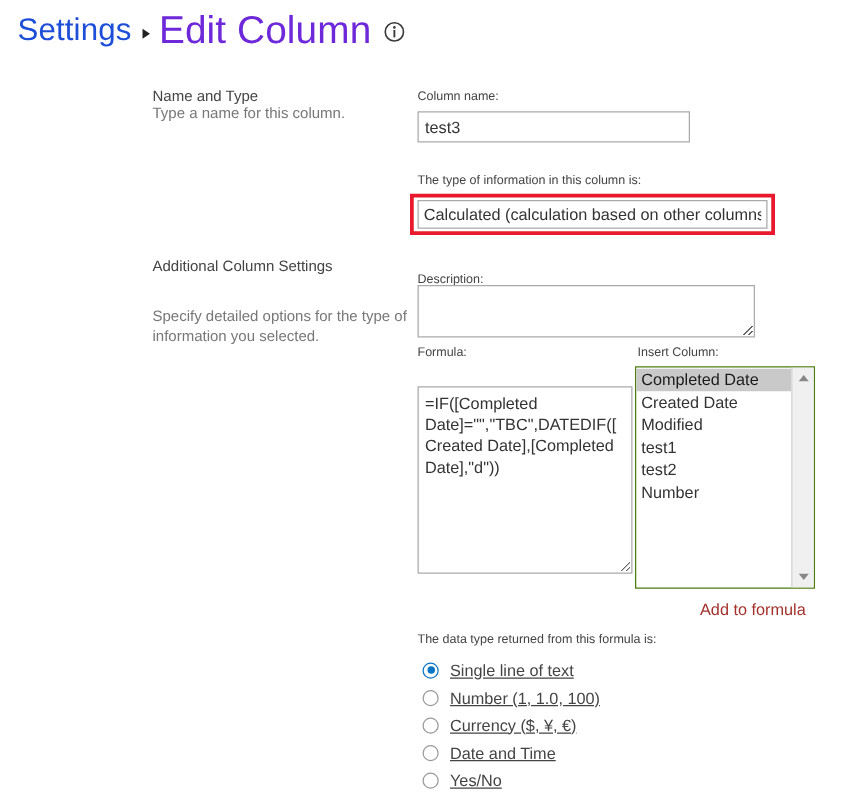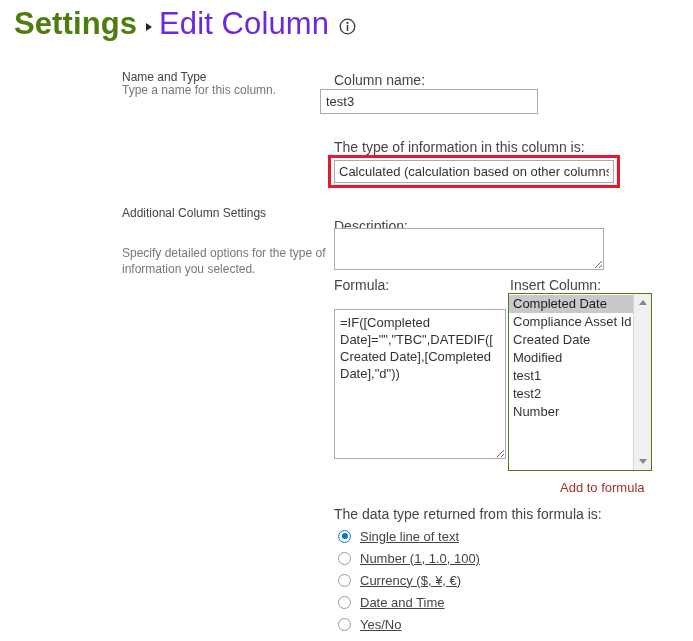--- a/index.html
+++ b/index.html
@@ -19,24 +19,24 @@
   
   #page-header {
     position: absolute;
     left: 14px;
     top: 4px;
     display: flex;
     align-items: center;
     white-space: nowrap;
   }
   .crumb-link {
-    font-size: 31px;
+    font-size: 25px;
     line-height: 40px;
-    color: #4d7c0f;
-    font-weight: 700;
+    color: #1d4ed8;
+    font-weight: 400;
     letter-spacing: 0.1px;
     cursor: pointer;
   }
   .crumb-sep {
     margin: 0 7px 0 9px;
     display: inline-block;
     width: 0;
     height: 0;
     border-left: 6px solid #222222;
     border-top: 4.5px solid transparent;
@@ -71,21 +71,21 @@
     width: 205px;
     font-size: 12px;
     color: #777777;
     line-height: 16px;
   }
 
   
   .field-label {
     position: absolute;
     left: 334px;
-    font-size: 14px;
+    font-size: 10px;
     color: #444444;
     white-space: nowrap;
   }
 
   input.text-box {
     position: absolute;
     font-family: "Liberation Sans", sans-serif;
     font-size: 13px;
     color: #333333;
     background: #ffffff;
@@ -273,37 +273,36 @@
   </span>
 </div>
 
 <div class="section-label" style="top:70px;">Name and Type</div>
 <div class="section-desc" style="top:82px;">Type a name for this column.</div>
 
 <div class="section-label" style="top:206px;">Additional Column Settings</div>
 <div class="section-desc" style="top:245px;">Specify detailed options for the type of information you selected.</div>
 
 <div class="field-label" style="top:72px;">Column name:</div>
-<input class="text-box" id="column-name-input" type="text" style="left: 320px; top: 89px; width: 218px; height: 25px;" value="test3">
+<input class="text-box" id="column-name-input" type="text" style="left: 334px; top: 89px; width: 218px; height: 25px;" value="test3">
 
 <div class="field-label" style="top:139px;">The type of information in this column is:</div>
 <select id="type-select"><option>Single line of text</option><option>Multiple lines of text</option><option>Choice (menu to choose from)</option><option>Number (1, 1.0, 100)</option><option>Currency ($, ¥, €)</option><option>Date and Time</option><option>Lookup (information already on this site)</option><option>Yes/No (check box)</option><option>Person or Group</option><option>Hyperlink or Picture</option><option selected="">Calculated (calculation based on other columns)</option><option>Task Outcome</option><option>External Data</option><option>Managed Metadata</option></select>
 <div id="type-highlight"></div>
 
 <div class="field-label" style="top:218px;">Description:</div>
 <textarea class="area-box" id="description-input" style="left: 334px; top: 228px; width: 270px; height: 42px;"></textarea>
 
 <div class="field-label" style="top:277px;">Formula:</div>
 <textarea class="area-box" id="formula-input" style="left: 334px; top: 309px; width: 172px; height: 150px;">=IF([Completed Date]="","TBC",DATEDIF([Created Date],[Completed Date],"d"))</textarea>
 
 <div class="field-label" style="left:510px; top:277px;">Insert Column:</div>
 <div id="insert-column-list">
   <div id="insert-column-items">
       <div class="list-option selected">Completed Date</div>
-      <div class="list-option">Compliance Asset Id</div>
       <div class="list-option">Created Date</div>
       <div class="list-option">Modified</div>
       <div class="list-option">test1</div>
       <div class="list-option">test2</div>
       <div class="list-option">Number</div>
     </div>
   <div id="list-scrollbar">
     <div class="sb-arrow up">
         <span class="sb-tri-up"></span>
       </div>

